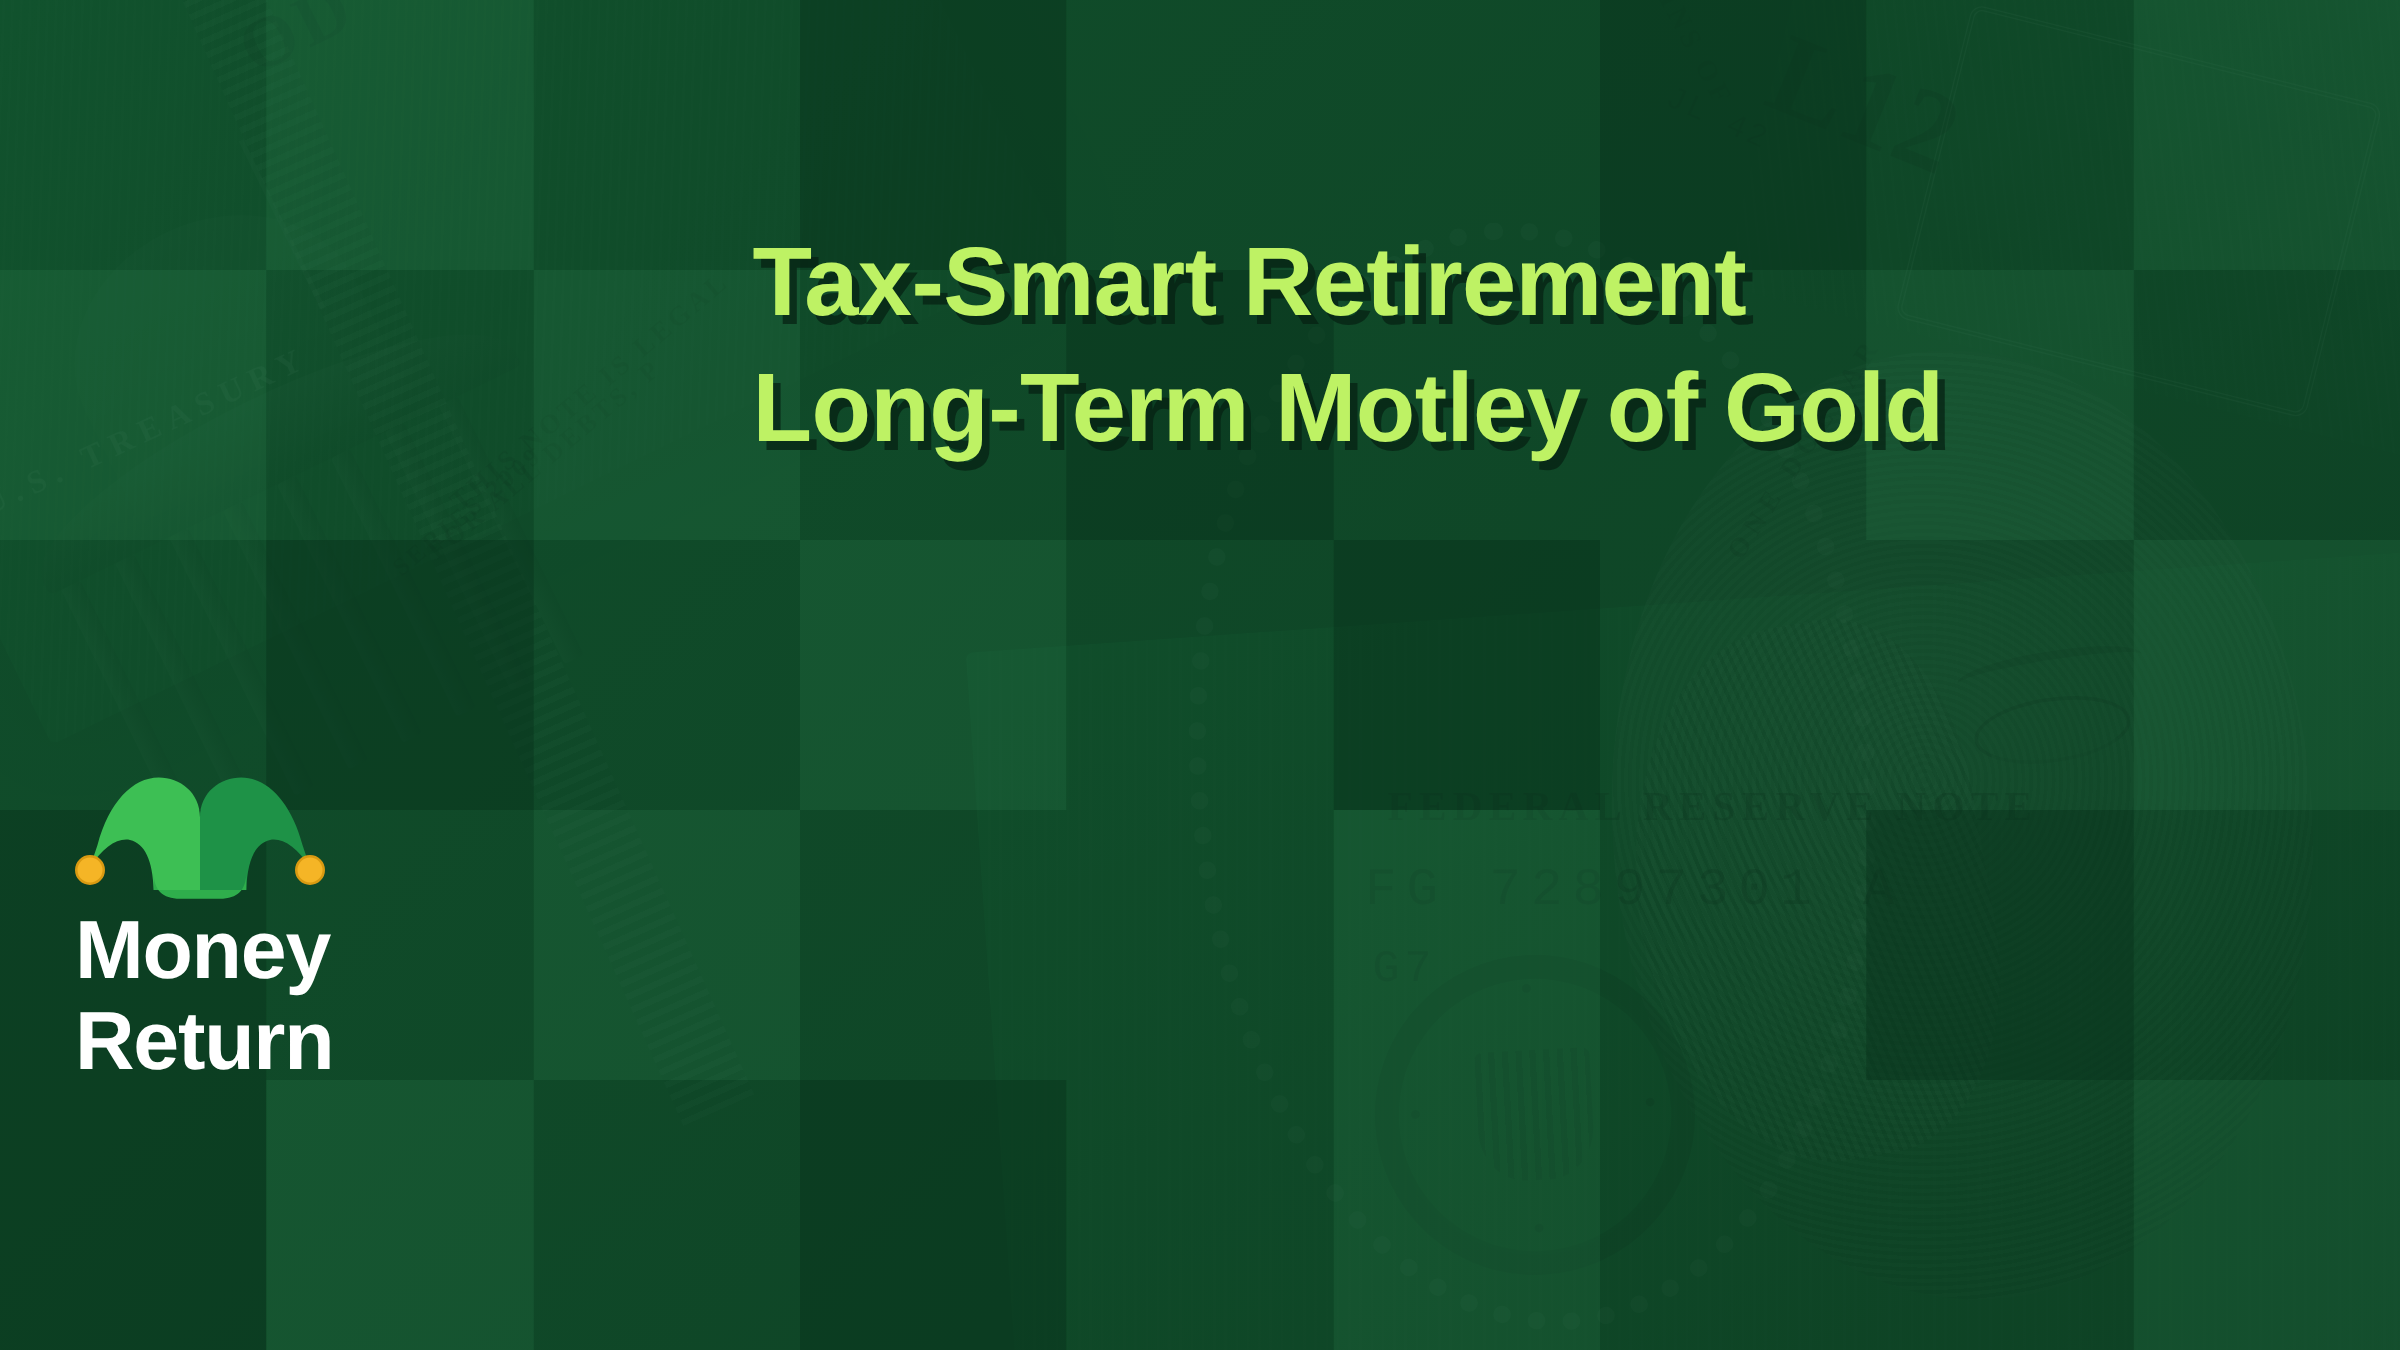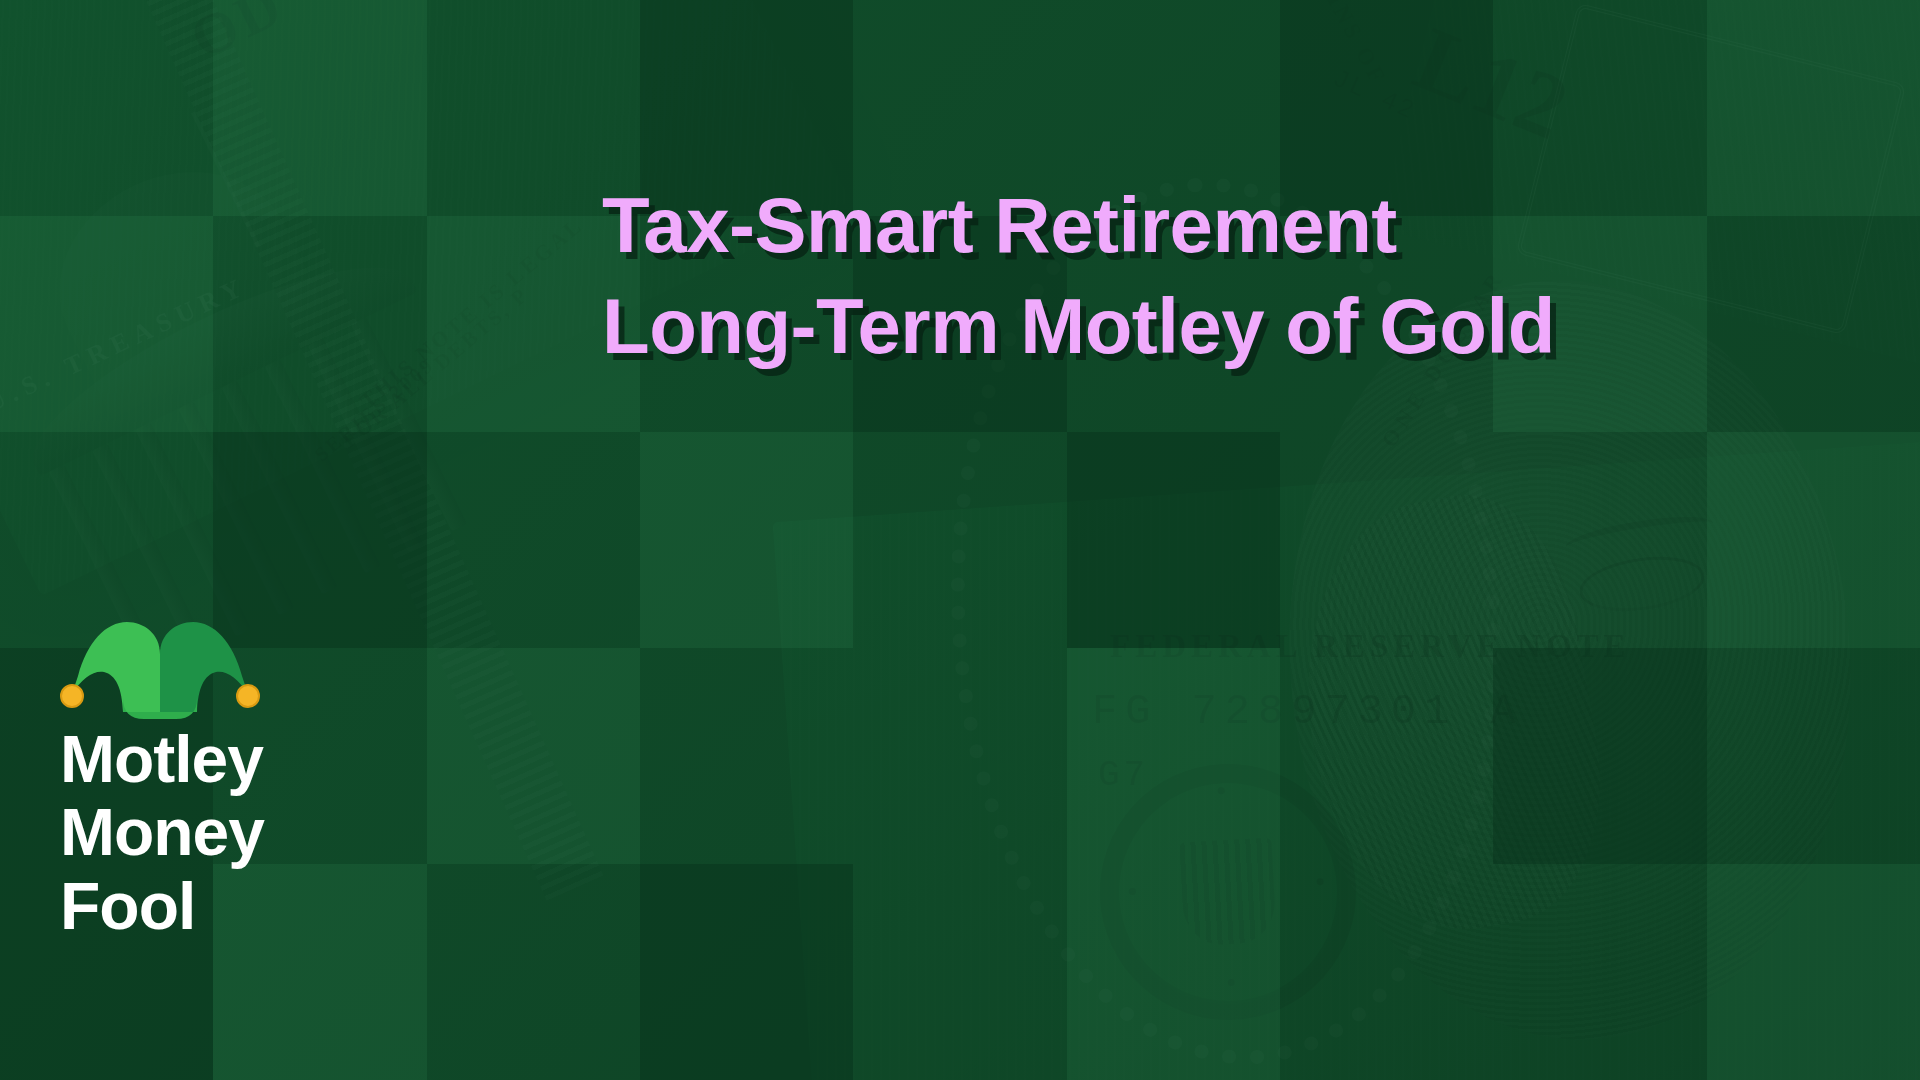--- a/index.html
+++ b/index.html
@@ -284,21 +284,21 @@
   .tile-dark  { background: rgba(8, 48, 26, .42); }
   .tile-light { background: rgba(56, 150, 95, .16); }
   .tile-none  { background: transparent; }
 
   
   .title {
     position: absolute;
     left: 602px;
     top: 175px;
     width: 1300px;
-    color: #f0abfc;
+    color: #bef264;
     font-size: 78px;
     line-height: 1.30;
     font-weight: 800;
     letter-spacing: -0.5px;
     text-shadow: 6px 7px 0 rgba(6, 32, 18, .72);
   }
   .title .ln { display: block; white-space: nowrap; }
 
   
   .logo {
@@ -440,18 +440,17 @@
 
       <path d="M100 92 L100 34 C100 14 84 2 67 2 C46 2 27 22 18 56 L12 74 C22 58 34 50 44 52 C56 55 62 68 63 92 Z" fill="#3DBF54"></path>
 
       <path d="M100 92 L100 34 C100 14 116 2 133 2 C154 2 173 22 182 56 L188 74 C178 58 166 50 156 52 C144 55 138 68 137 92 Z" fill="#1E9247"></path>
 
       <path d="M63 78 C63 92 70 99 84 99 L116 99 C130 99 137 92 137 78 L137 92 L63 92 Z" fill="#2FAE4C"></path>
 
       <circle cx="12" cy="76" r="11" fill="#F5B526" stroke="#D99A12" stroke-width="2"></circle>
       <circle cx="188" cy="76" r="11" fill="#F5B526" stroke="#D99A12" stroke-width="2"></circle>
     </svg>
-    <span class="logo-word">Motley</span>
     <span class="logo-word">Money</span>
-    <span class="logo-word">Fool</span>
+    <span class="logo-word">Return</span>
   </div>
 
 </div>
 
 </body></html>

